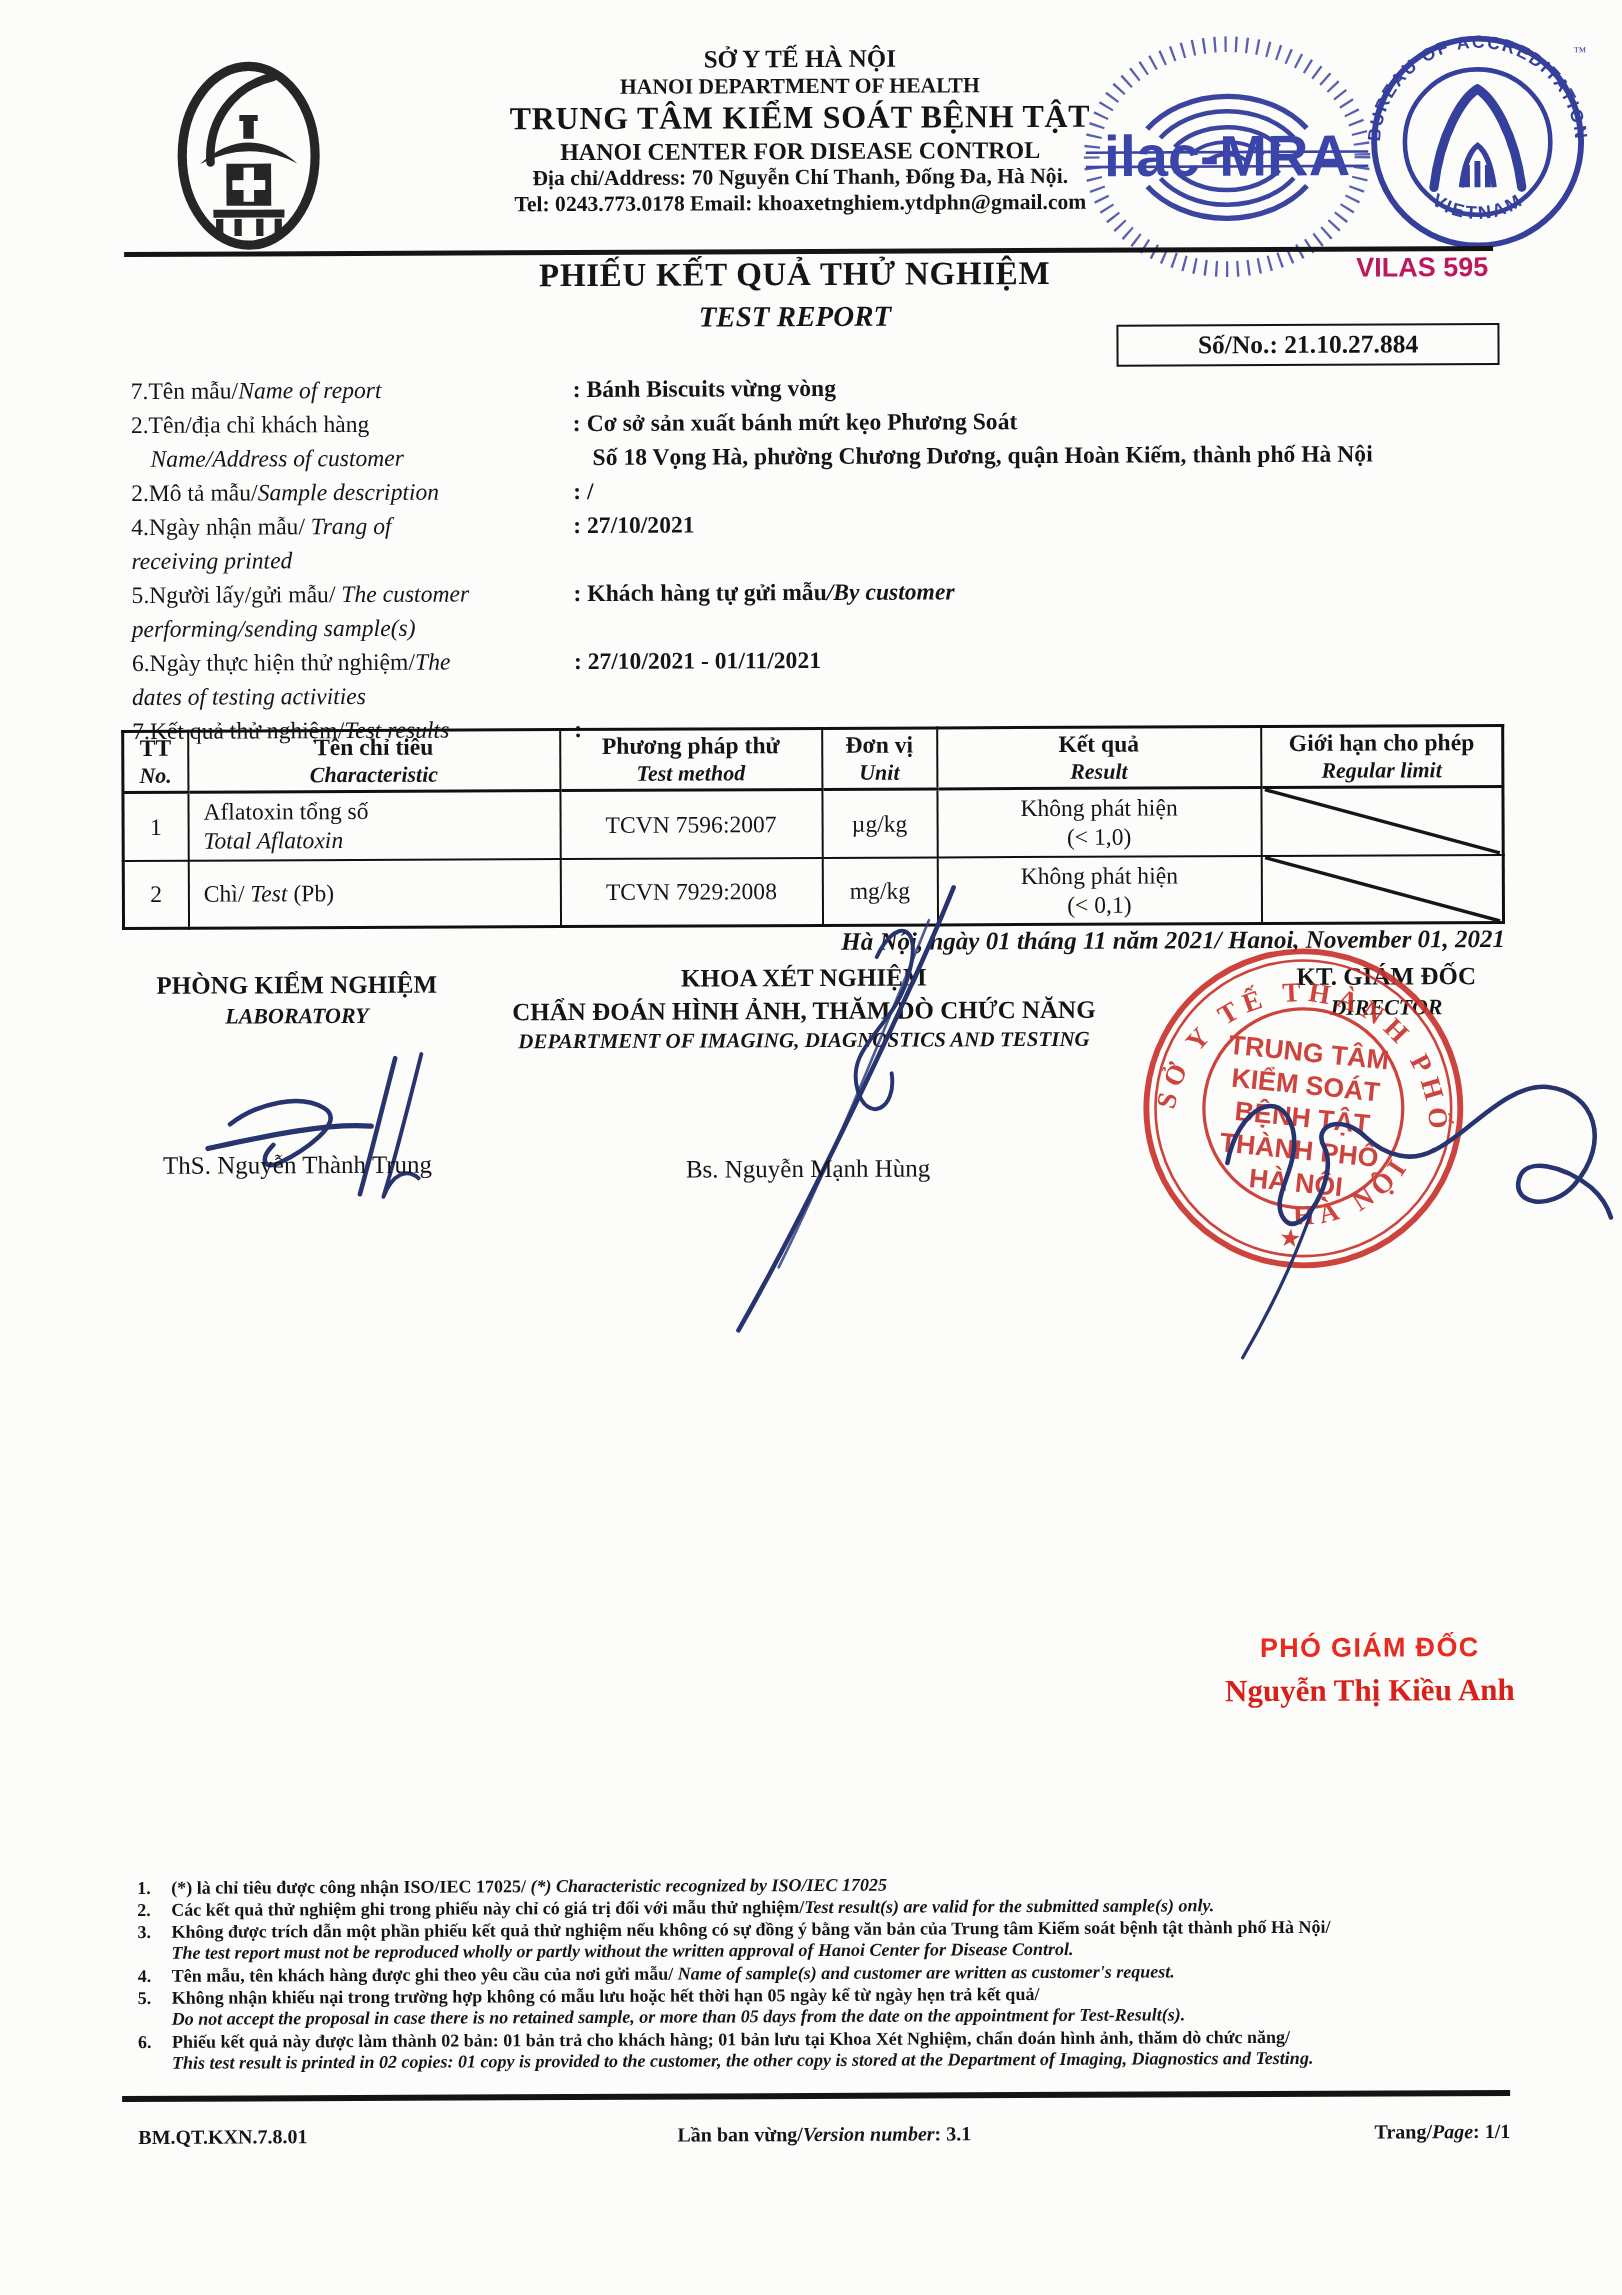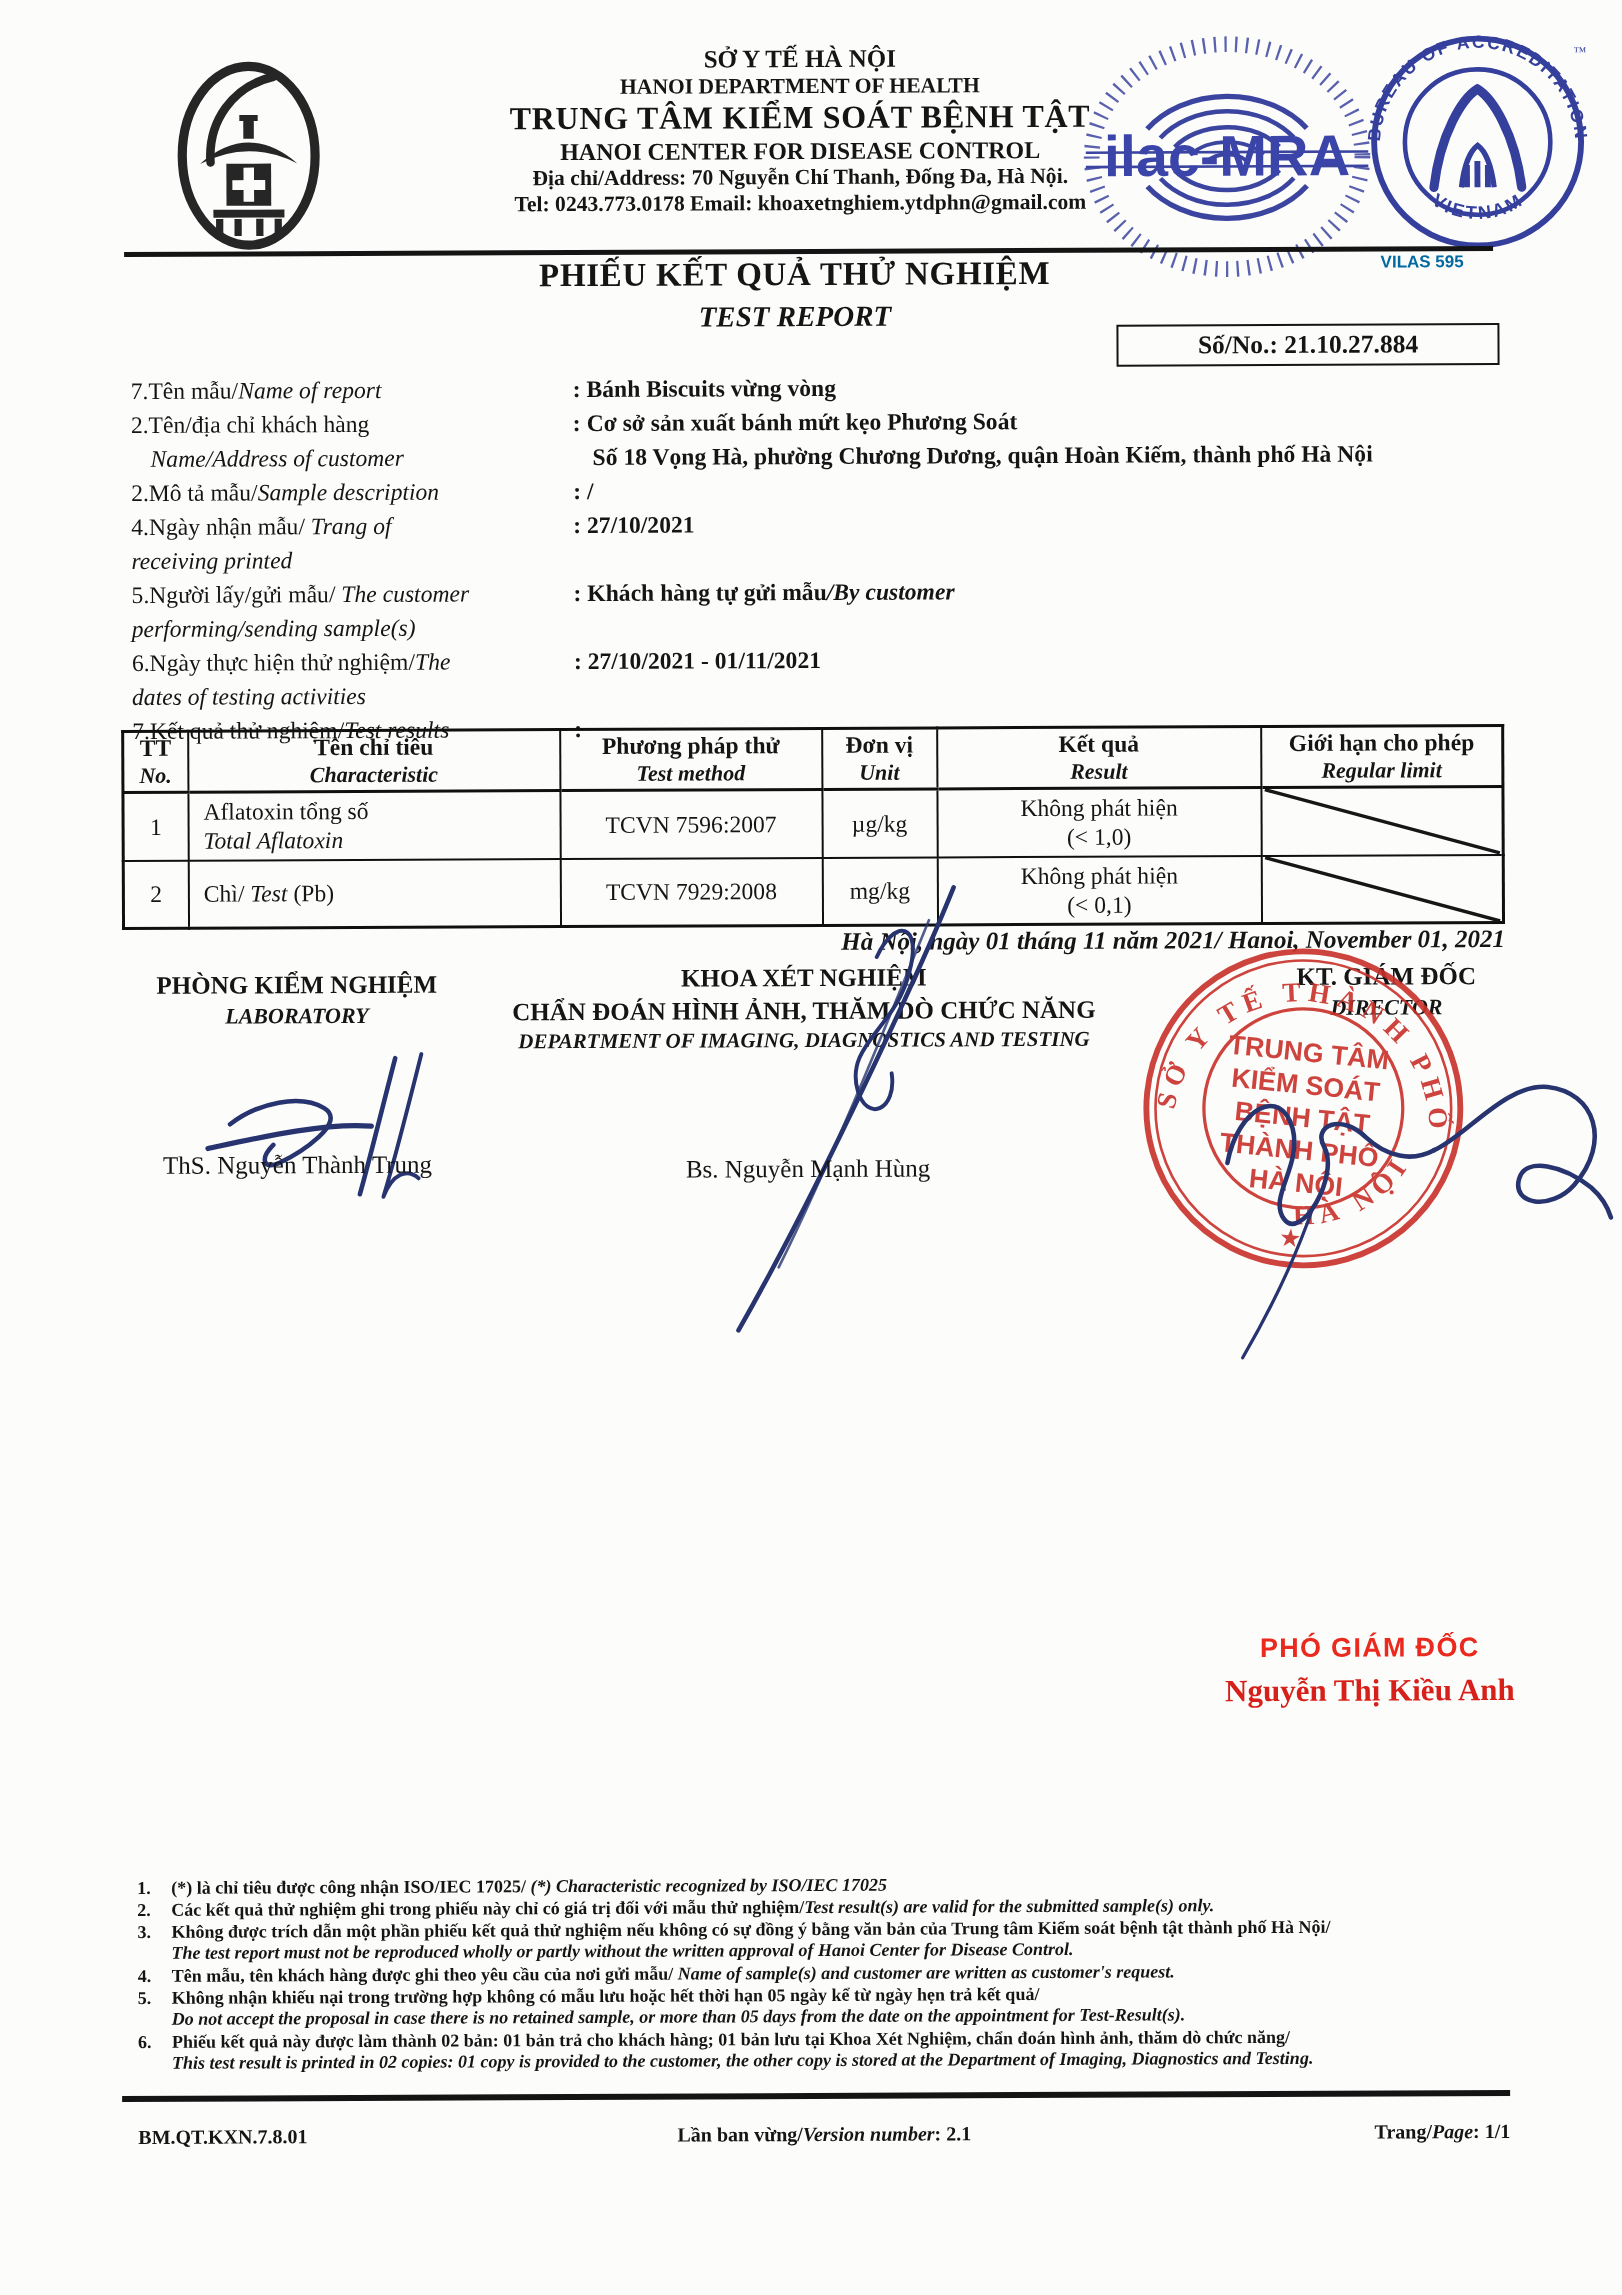--- a/index.html
+++ b/index.html
@@ -13,21 +13,21 @@
   
   .hdr-text{left:451px;top:44px;width:707px;text-align:center;line-height:1.18;}
   .h-dept-vi{font-size:25px;font-weight:bold;}
   .h-dept-en{font-size:21.6px;font-weight:bold;}
   .h-center-vi{font-size:32px;font-weight:bold;letter-spacing:0.7px;}
   .h-center-en{font-size:24px;font-weight:bold;}
   .h-addr,.h-tel{font-size:21.6px;font-weight:bold;}
   .logo-cdc{left:174px;top:56px;width:158px;height:194px;}
   .ilac{left:1081px;top:31px;width:306px;height:255px;opacity:.92;}
   .boa{left:1370px;top:33px;width:224px;height:224px;opacity:.95;}
-  .vilas{left:1328px;top:255px;width:196px;text-align:center;font-size:17px;font-weight:bold;color:#0369a1;}
+  .vilas{left:1328px;top:255px;width:196px;text-align:center;font-size:27px;font-weight:bold;color:#be185d;}
   .rule-1{left:128px;top:249px;width:1369px;height:4.6px;background:#141414;}
 
   
   .title-vi{left:419px;top:256px;width:759px;text-align:center;font-size:33px;font-weight:bold;letter-spacing:0.7px;}
   .title-en{left:419px;top:300px;width:759px;text-align:center;font-size:29px;font-weight:bold;font-style:italic;}
   .no-box{left:1120px;top:326px;width:379px;height:38px;border:2.6px solid #141414;
           text-align:center;line-height:37px;font-size:25.5px;font-weight:bold;}
 
   
   .fields{left:134px;top:375px;width:1377px;font-size:23.6px;}
@@ -365,19 +365,19 @@
     <div class="note">
       <span class="nnum">6.</span>
       <span class="nbody"><span>Phiếu kết quả này được làm thành 02 bản: 01 bản trả cho khách hàng; 01 bản lưu tại Khoa Xét Nghiệm, chẩn đoán hình ảnh, thăm dò chức năng/</span><span class="blk i">This test result is printed in 02 copies: 01 copy is provided to the customer, the other copy is stored at the Department of Imaging, Diagnostics and Testing.</span></span>
     </div>
   </div>
 
   <div class="abs rule-2"></div>
 
   <div class="abs foot">
     <div class="f-code">BM.QT.KXN.7.8.01</div>
-    <div class="f-ver"><span>Lần ban vừng/</span><span class="i">Version number</span><span>: 2.1</span></div>
+    <div class="f-ver"><span>Lần ban vừng/</span><span class="i">Version number</span><span>: 3.1</span></div>
     <div class="f-page"><span>Trang/</span><span class="i">Page</span><span>: 1/1</span></div>
   </div>
 
 </div>
 </div>
 
 
 </body></html>

